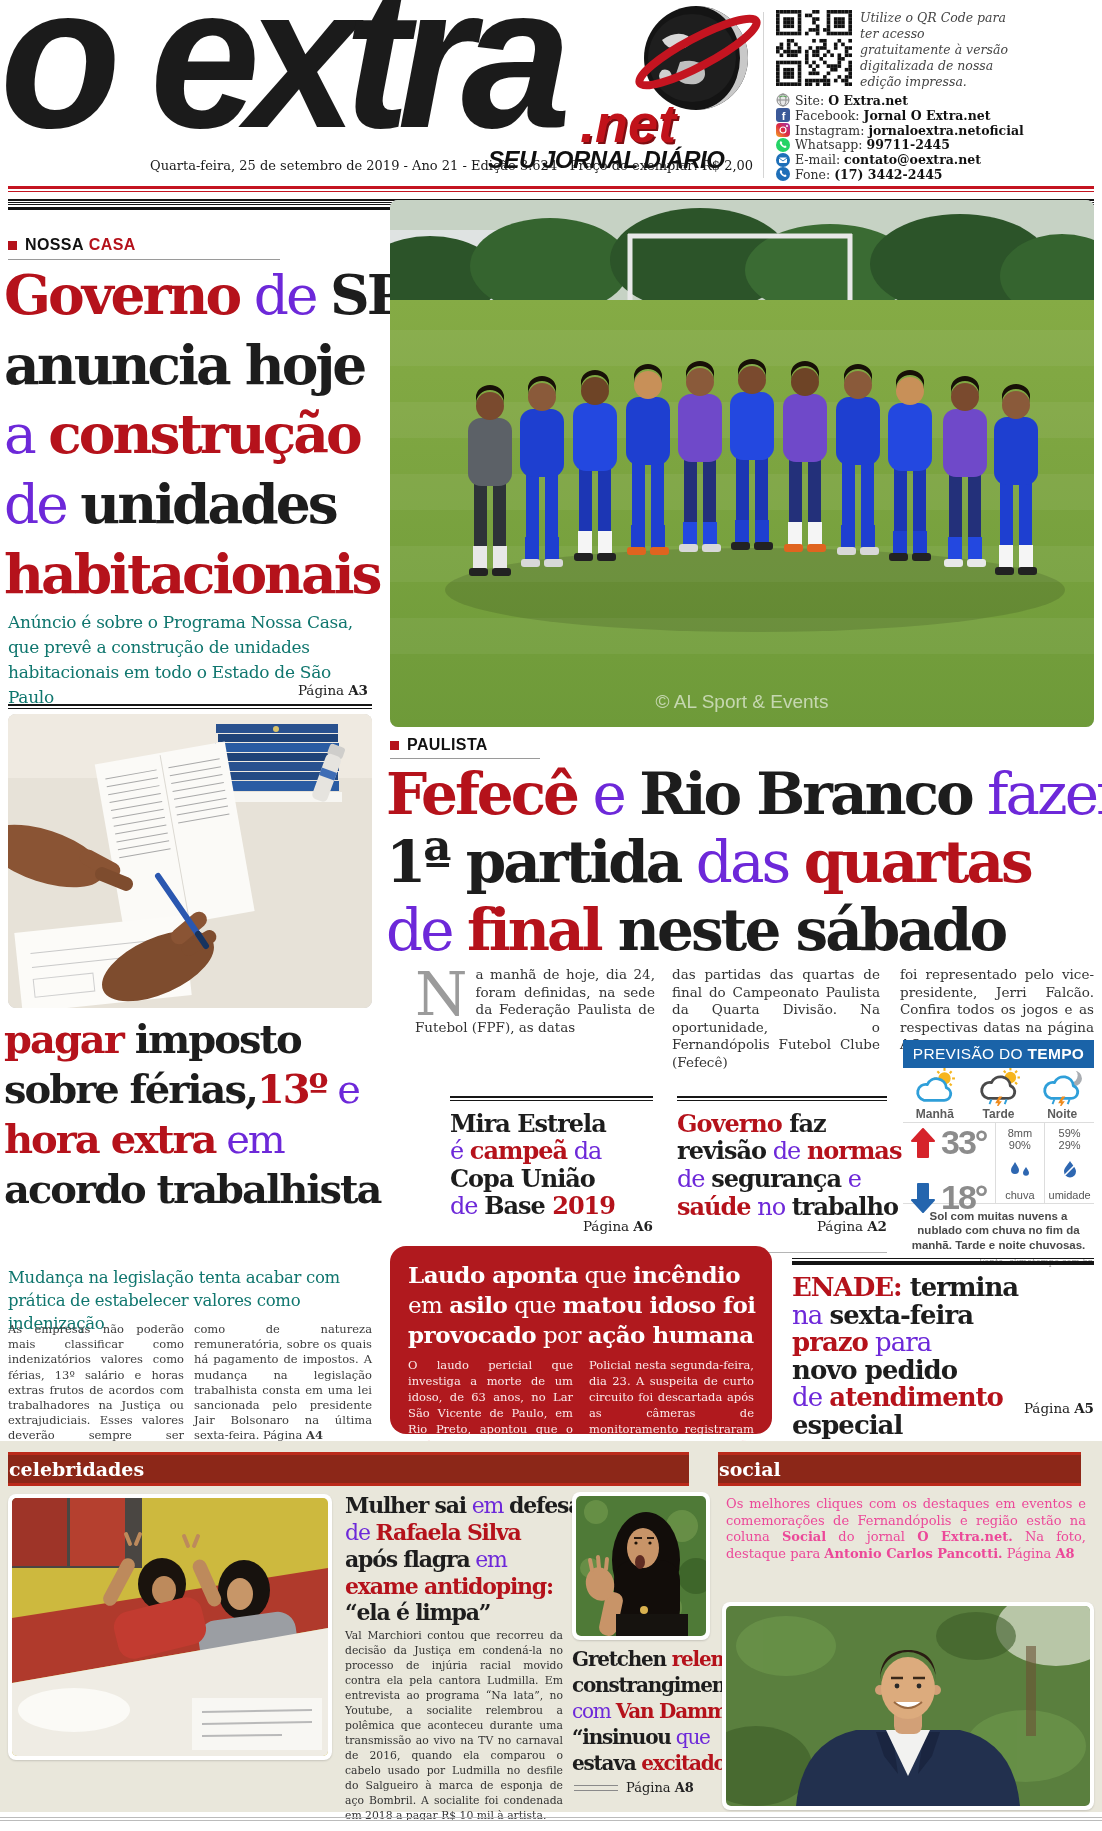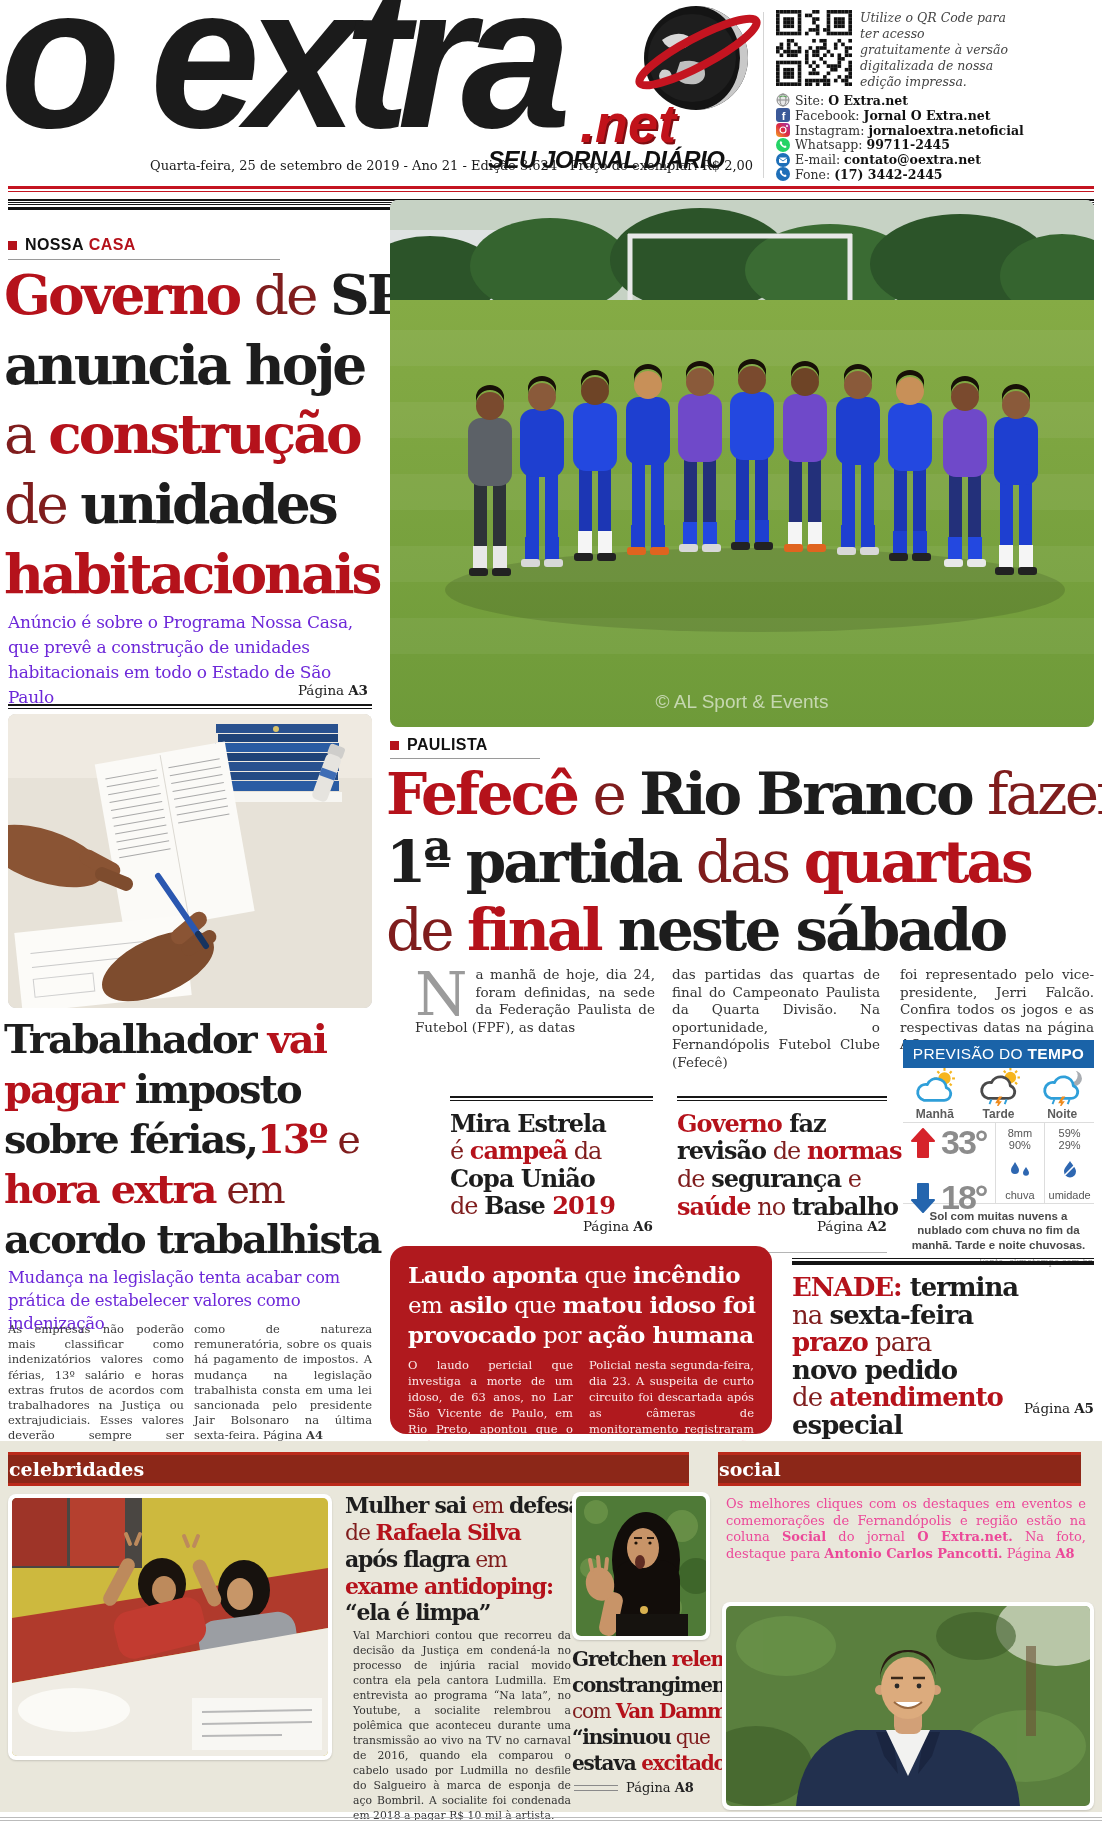--- a/index.html
+++ b/index.html
@@ -34,36 +34,36 @@
     letter-spacing:.4px;color:#111;}
   .kicker .sq{display:inline-block;width:9px;height:9px;background:#b5121b;margin-right:8px;}
   .kicker .red{color:#b5121b;}
   .krule{height:1px;background:#9a9a9a;}
 
   
   .hl{font-weight:700;}
   .segline{white-space:nowrap;}
   .seg-b{color:#1d1d1d;}
   .seg-r{color:#b5121b;}
-  .seg-t{font-weight:400;color:#7f1d1d;}
+  .seg-t{font-weight:400;color:#6d28d9;}
   .seg-w{color:#ffffff;}
   .seg-lw{color:#ffffff;font-weight:400;}
   .seg-n{font-weight:400;}
   .seg-sb{font-weight:700;}
 
   .hl1{font-size:55px;letter-spacing:-3px;line-height:69px;}
   .hl2{font-size:40px;letter-spacing:-2px;line-height:50px;}
   .hl3{font-size:58px;letter-spacing:-3px;line-height:68px;}
   .hl-mini{font-size:24px;letter-spacing:-1px;line-height:27px;}
   .hl-enade{font-size:26px;letter-spacing:-1px;line-height:27.5px;}
   .hl-red{font-size:23px;letter-spacing:-0.5px;line-height:30px;}
   .hl-celeb{font-size:22px;letter-spacing:-1.2px;line-height:26px;}
   .hl-gret{font-size:20px;letter-spacing:-1.2px;line-height:26px;}
 
-  .deck{font-size:17px;line-height:25px;color:#6d28d9;letter-spacing:-0.3px;}
+  .deck{font-size:17px;line-height:25px;color:#0f766e;letter-spacing:-0.3px;}
   .bodytx{font-size:11.5px;line-height:15.2px;color:#3c3c3c;text-align:justify;}
   .pgref{font-size:13.5px;color:#222;text-align:right;}
   .pgref b{margin-left:4px;}
   .rule-double{border-top:2px solid #161616;height:2px;border-bottom:1px solid #161616;}
   .rule-thin{border-top:1px solid #b7b7b7;}
   .dropcap{float:left;font-size:60px;line-height:48px;color:#9b9b9b;margin:4px 8px 0 0;font-weight:400;}
   .intro{font-size:13.5px;line-height:17.5px;color:#333;text-align:justify;}
 
   .ph{position:absolute;border-radius:8px;overflow:hidden;background:#ccc;}
   .frame{position:absolute;background:#fff;padding:4px;border-radius:8px;
@@ -100,21 +100,21 @@
     text-align:justify;margin-top:7px;}
 
   .enade{position:absolute;left:792px;top:1258px;width:302px;}
   .enade .pgref{position:absolute;right:0;top:142px;}
 
   
   .band-bg{position:absolute;left:0;top:1441px;width:1102px;height:371px;background:#e9e7db;}
   .secband{position:absolute;top:1452px;height:28px;background:#8c2718;border-top:3px solid #bb2a1a;
     border-bottom:3px solid #bb2a1a;color:#fff;font-weight:700;font-size:19px;line-height:28px;
     padding-left:1px;box-sizing:content-box;}
-  .celeb-body{font-size:10.8px;line-height:15px;color:#333;text-align:justify;margin-left:8px;}
+  .celeb-body{font-size:10.8px;line-height:15px;color:#333;text-align:justify;}
   .soc-body{font-size:13px;line-height:16.5px;color:#ec4899;text-align:justify;}
   .pg-a8{display:flex;align-items:center;justify-content:center;font-size:13px;color:#222;}
   .mini-rule{display:inline-block;width:44px;height:4px;border-top:1px solid #8a8a8a;
     border-bottom:1px solid #8a8a8a;margin-right:8px;}
   .botline{position:absolute;left:0;width:1102px;height:1px;background:#bbb;}
 </style>
 </head>
 <body>
 
 <div class="page">
@@ -496,21 +496,20 @@
       <rect x="86" y="158" width="40" height="14" rx="7" fill="#7e4c2e" transform="rotate(22 106 165)"></rect>
       <ellipse cx="150" cy="252" rx="60" ry="28" fill="#7e4c2e" transform="rotate(-24 150 252)"></ellipse>
       <rect x="160" y="206" width="42" height="16" rx="8" fill="#8a5434" transform="rotate(-40 181 214)"></rect>
       <rect x="172" y="222" width="38" height="14" rx="7" fill="#7e4c2e" transform="rotate(-30 191 229)"></rect>
       <line x1="150" y1="162" x2="194" y2="226" stroke="#2a57b0" stroke-width="6" stroke-linecap="round"></line>
       <line x1="190" y1="220" x2="198" y2="232" stroke="#16335f" stroke-width="6" stroke-linecap="round"></line>
     </svg>
   </div>
 
   <div class="abs hl hl2 seglines" style="left:4px;top:1014px;width:372px;">
-      <div class="segline"><span class="seg-b">Trabalhador </span><span class="seg-r">vai</span></div>
       <div class="segline"><span class="seg-r">pagar </span><span class="seg-b">imposto</span></div>
       <div class="segline"><span class="seg-b">sobre férias,</span><span class="seg-r">13º</span><span class="seg-t"> e</span></div>
       <div class="segline"><span class="seg-r">hora extra</span><span class="seg-t"> em</span></div>
       <div class="segline"><span class="seg-b">acordo trabalhista</span></div>
     </div>
   <div class="abs deck" style="left:8px;top:1266px;width:362px;font-size:16.5px;line-height:23px;">Mudança na legislação tenta acabar com prática de estabelecer valores como indenização</div>
   <div class="abs bodytx" style="left:8px;top:1322px;width:176px;">As empresas não poderão mais classificar como indenizatórios valores como férias, 13º salário e horas extras frutos de acordos com trabalhadores na Justiça ou extrajudiciais. Esses valores deverão sempre ser classificados</div>
   <div class="abs bodytx" style="left:194px;top:1322px;width:178px;"><span class="seg-n">como de natureza remuneratória, sobre os quais há pagamento de impostos. A mudança na legislação trabalhista consta em uma lei sancionada pelo presidente Jair Bolsonaro na última sexta-feira. Página </span><span class="seg-sb">A4</span></div>
 
   <div class="ph" style="left:390px;top:200px;width:704px;height:527px;">

